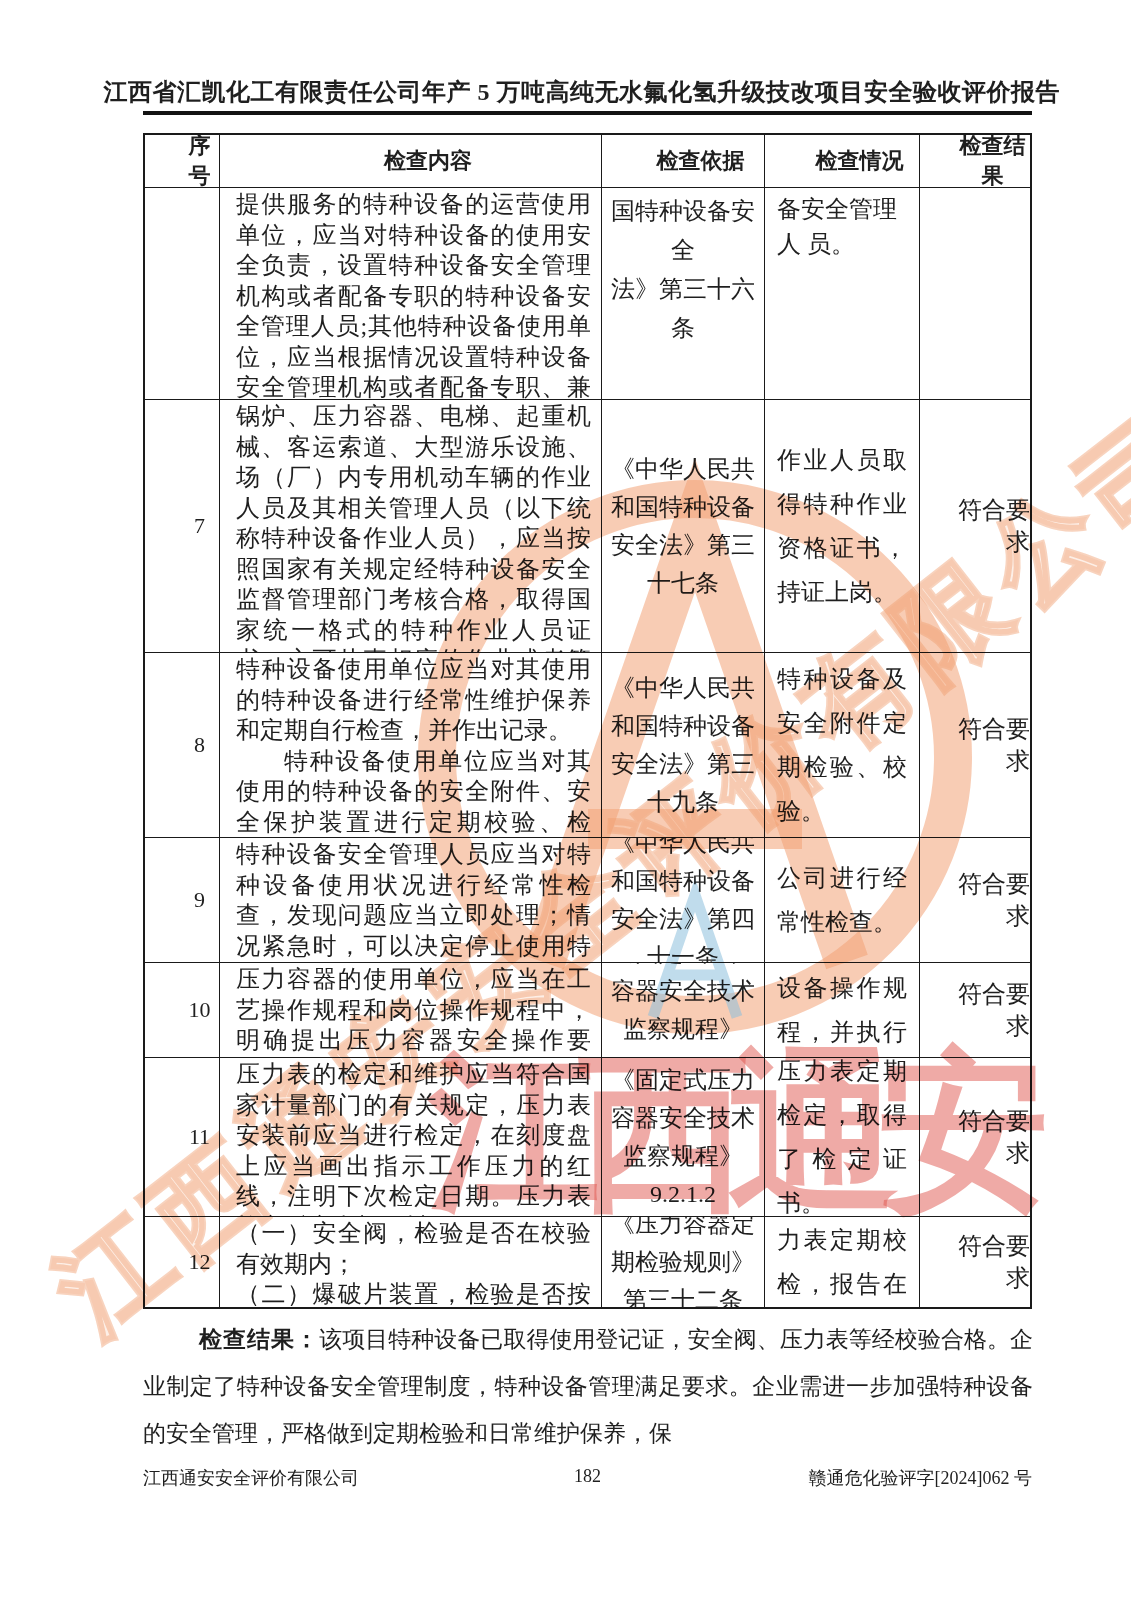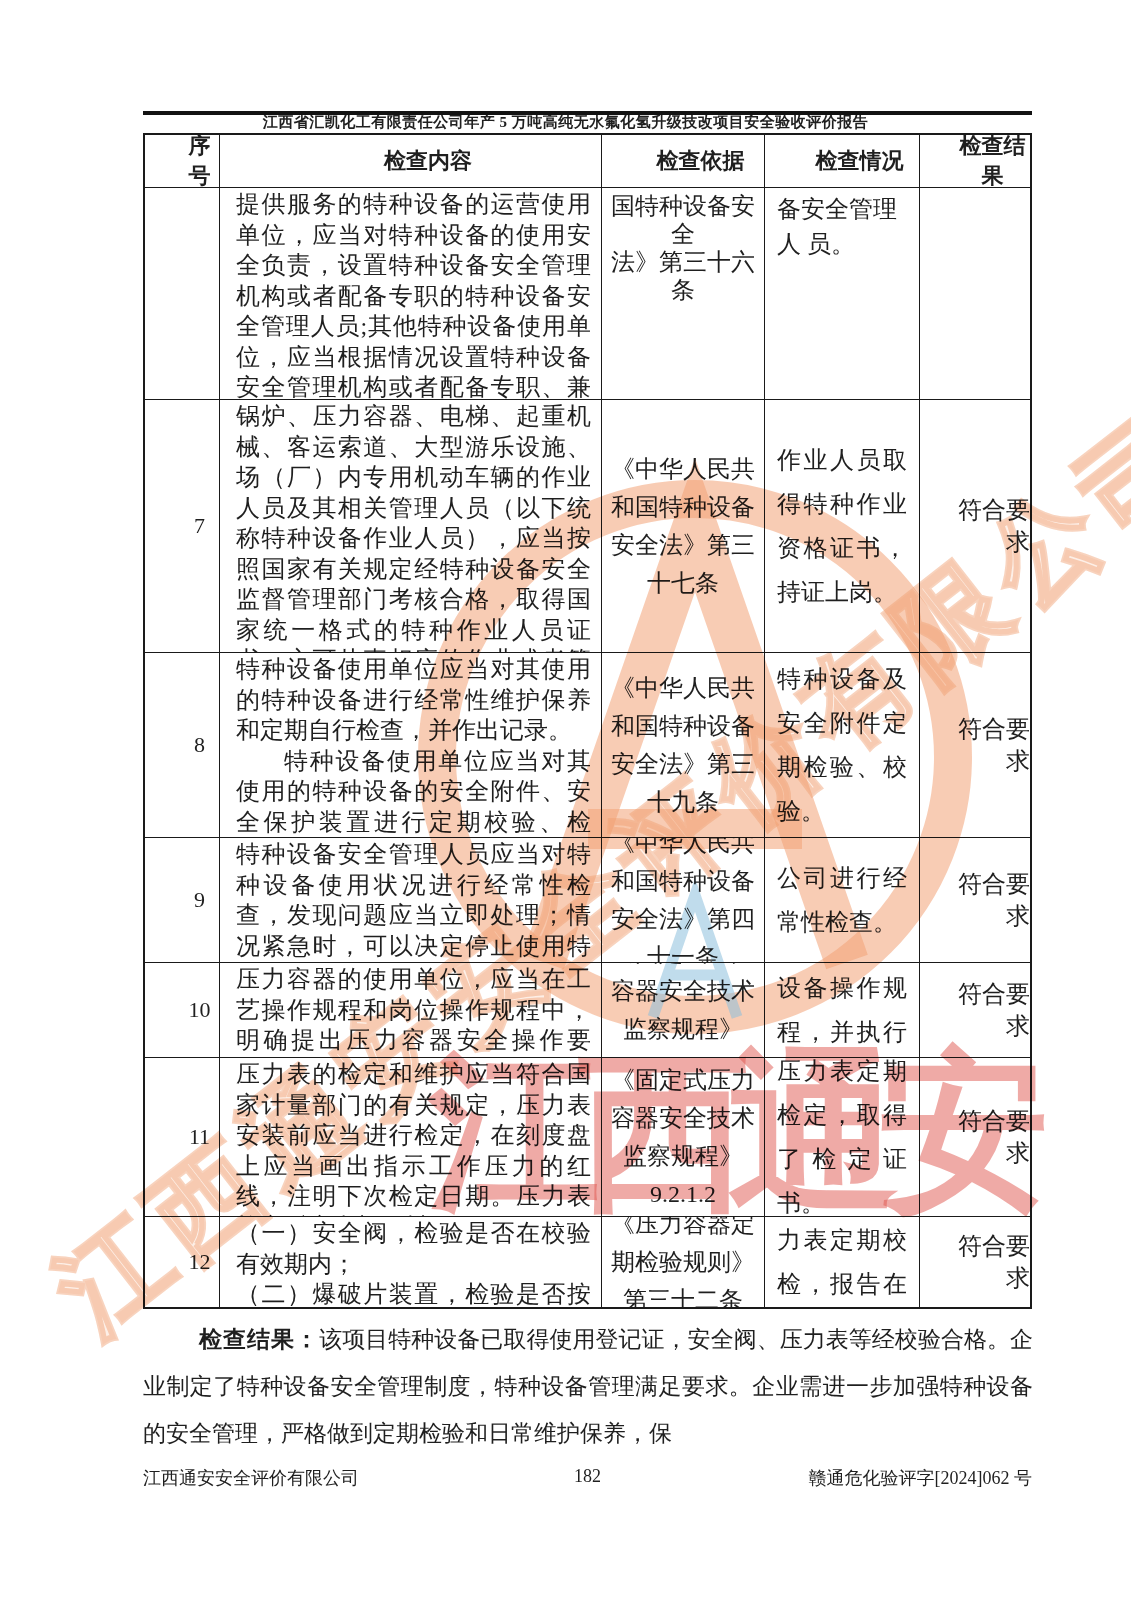--- a/index.html
+++ b/index.html
@@ -4,23 +4,22 @@
 <style>
   html,body{margin:0;padding:0;}
   body{
     width:1131px;height:1600px;position:relative;background:#ffffff;
     font-family:"Liberation Serif","DejaVu Serif",serif;color:#1f1f1f;
     overflow:hidden;
   }
   
   .doc-title{
     position:absolute;top:76px;left:71px;width:989px;
-    text-align:center;font-size:15px;font-weight:bold;letter-spacing:.5px;
+    text-align:right;font-size:24px;font-weight:bold;letter-spacing:.5px;
     white-space:nowrap;
-    margin-top:37px;
   }
   .title-rule{
     position:absolute;top:111px;left:143px;width:889px;height:4px;background:#121212;
   }
   
   .check-table{
     position:absolute;top:133px;left:143px;width:889px;
     border:2px solid #1a1a1a;box-sizing:border-box;background:transparent;
   }
   .trow{
@@ -55,21 +54,21 @@
   .c-content p.indent{text-indent:2em;}
   .c-basis{
     text-align:center;align-items:center;line-height:38px;white-space:pre-line;
     padding:0 6px;
   }
   .c-situation{
     padding:0 12px;line-height:44px;text-align:justify;text-justify:inter-character;
   }
   .c-result{align-items:center;text-align:right;}
   
-  .tbody .trow:nth-of-type(1) .c-basis{justify-content:flex-start;padding-top:4px;line-height:28px;}
+  .tbody .trow:nth-of-type(1) .c-basis{justify-content:flex-start;padding-top:4px;line-height:39px;}
   .tbody .trow:nth-of-type(1) .c-situation{justify-content:flex-start;padding-top:4px;line-height:35px;text-align:left;}
   
   .summary{
     position:absolute;top:1316px;left:143px;width:890px;
     font-size:23px;line-height:47px;text-align:justify;text-justify:inter-character;
     text-indent:56px;
   }
   .summary b{letter-spacing:1px;}
   
   .footer{

